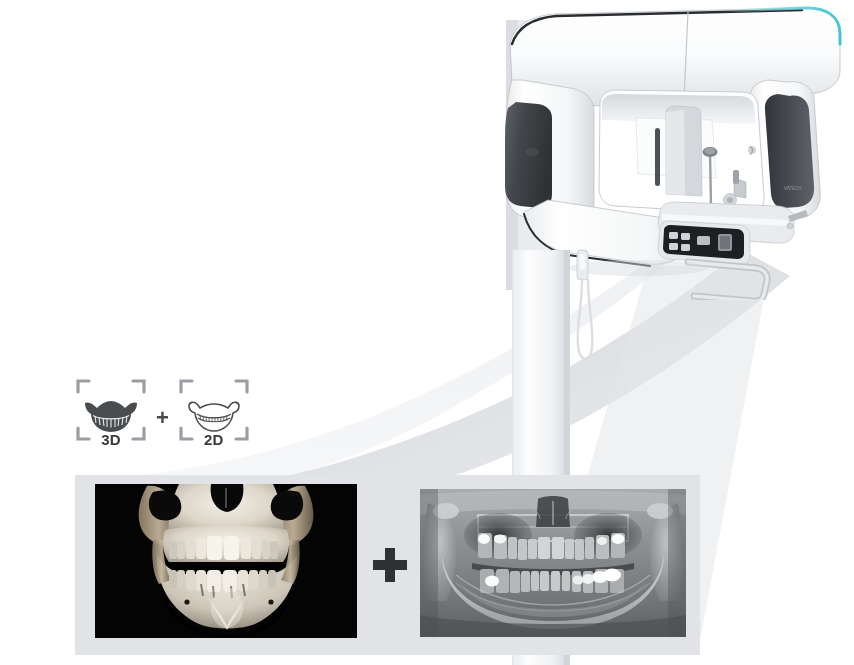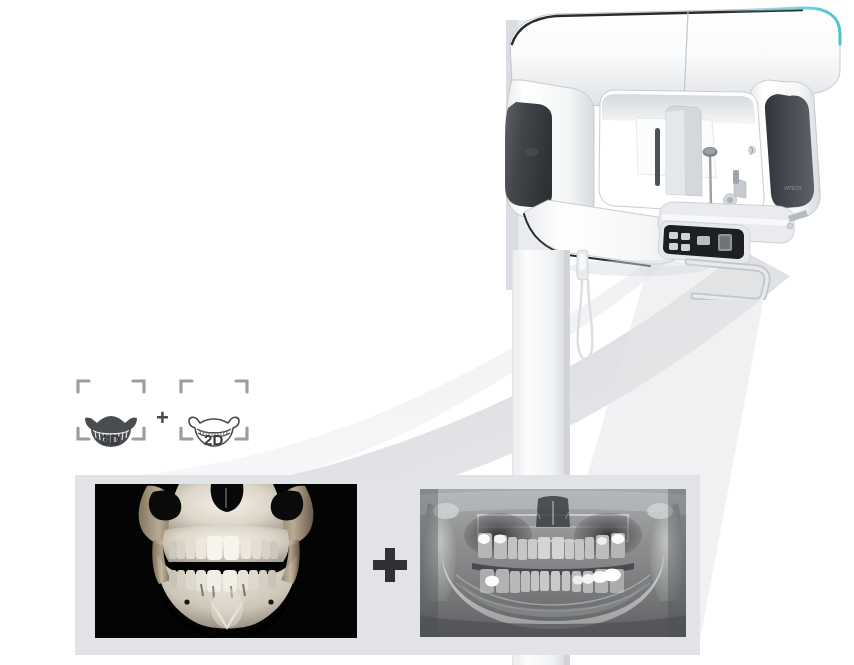--- a/index.html
+++ b/index.html
@@ -11,21 +11,21 @@
   #stage{position:absolute;inset:0;width:854px;height:665px;}
 
   
   .beam-wrap{position:absolute;left:0;top:0;width:854px;height:665px;pointer-events:none;}
 
   
   .modality-row{
     position:absolute;left:72px;top:372px;
     display:flex;align-items:flex-start;gap:0px;
   }
-  .badge{position:relative;width:78px;height:78px;display:flex;flex-direction:column;align-items:center;justify-content:flex-end;}
+  .badge{position:relative;width:78px;height:78px;display:flex;flex-direction:column;align-items:center;justify-content:center;}
   .bracket{position:absolute;width:100%;height:100%;left:0;top:0;}
   .badge-art{margin-top:12px;width:58px;height:36px;}
   .badge-label{
     position:absolute;bottom:2px;left:0;width:100%;text-align:center;
     font-size:15px;font-weight:bold;color:#3a3a3a;letter-spacing:.2px;
     font-family:"Liberation Sans","DejaVu Sans",sans-serif;
   }
   .badge-plus{
     align-self:center;margin:0 6px;margin-top:14px;
     font-size:22px;font-weight:bold;color:#4a4a4a;

